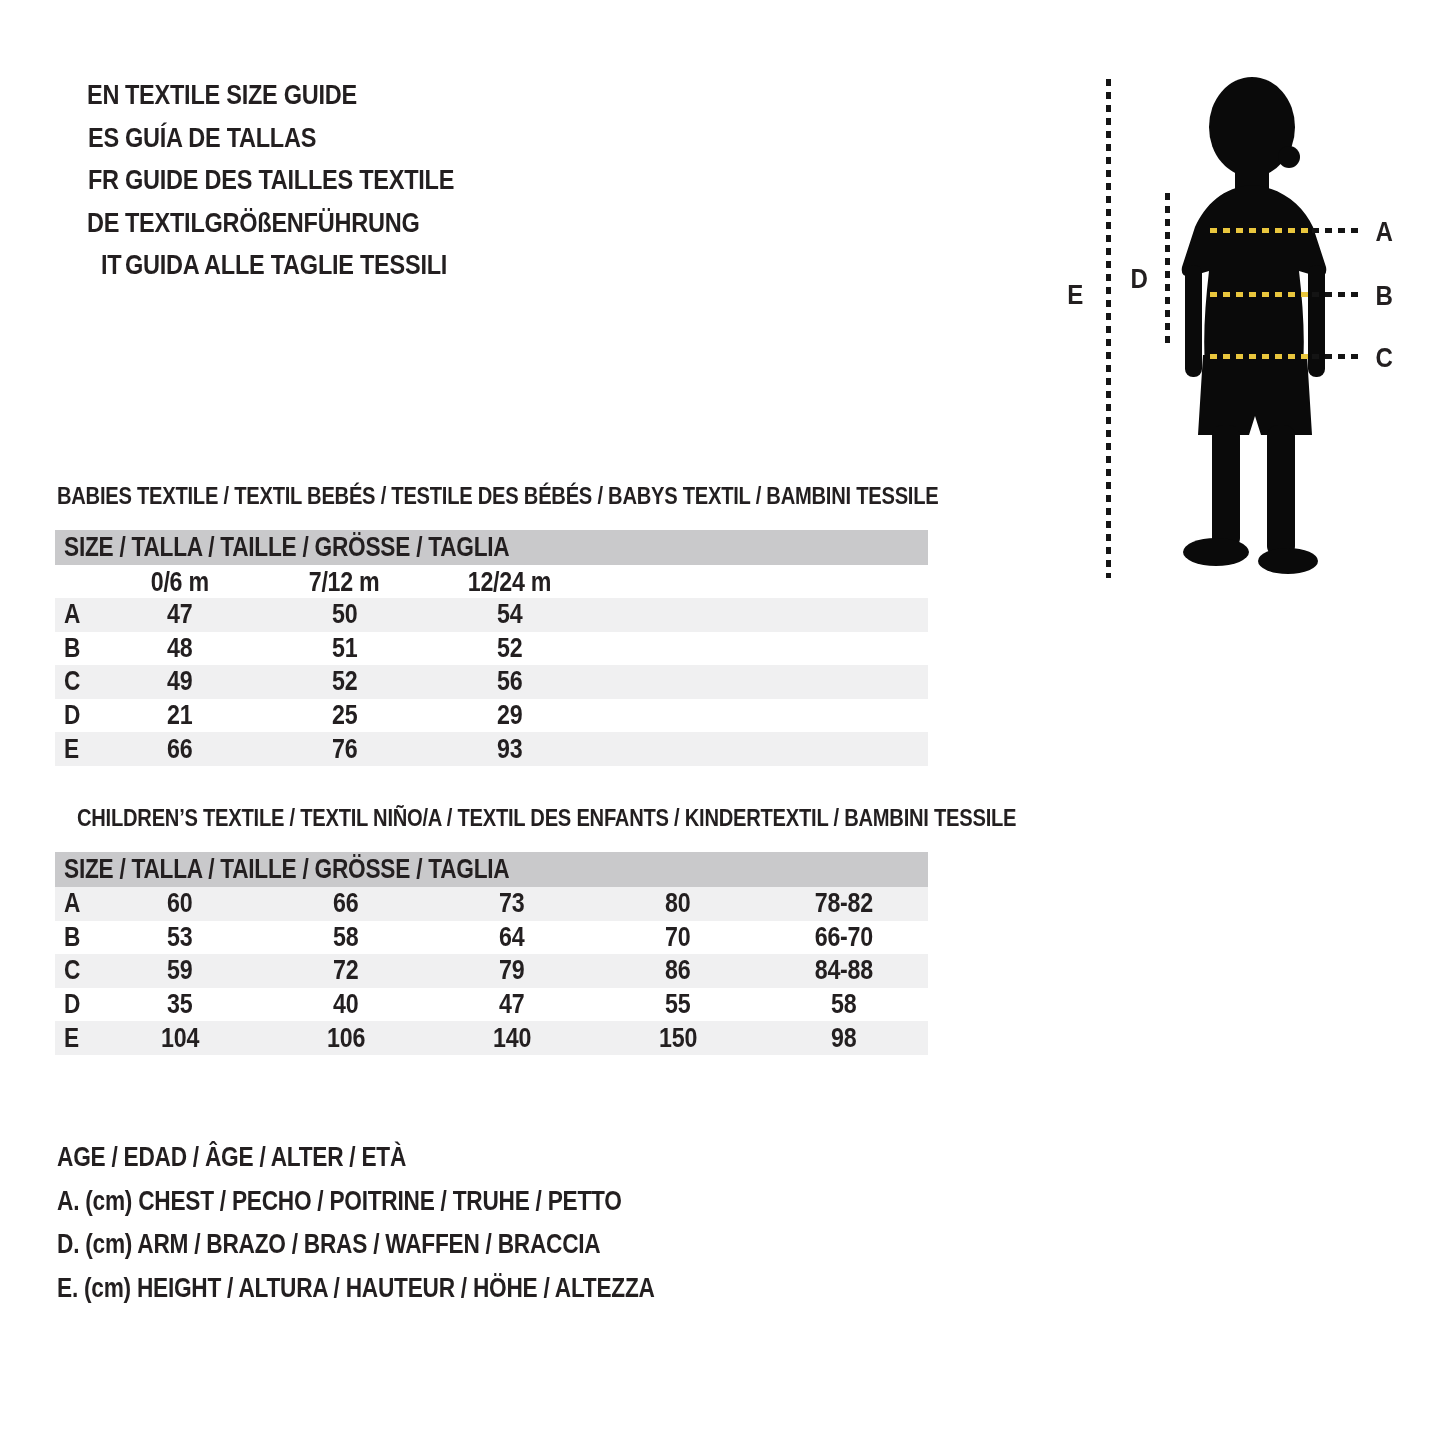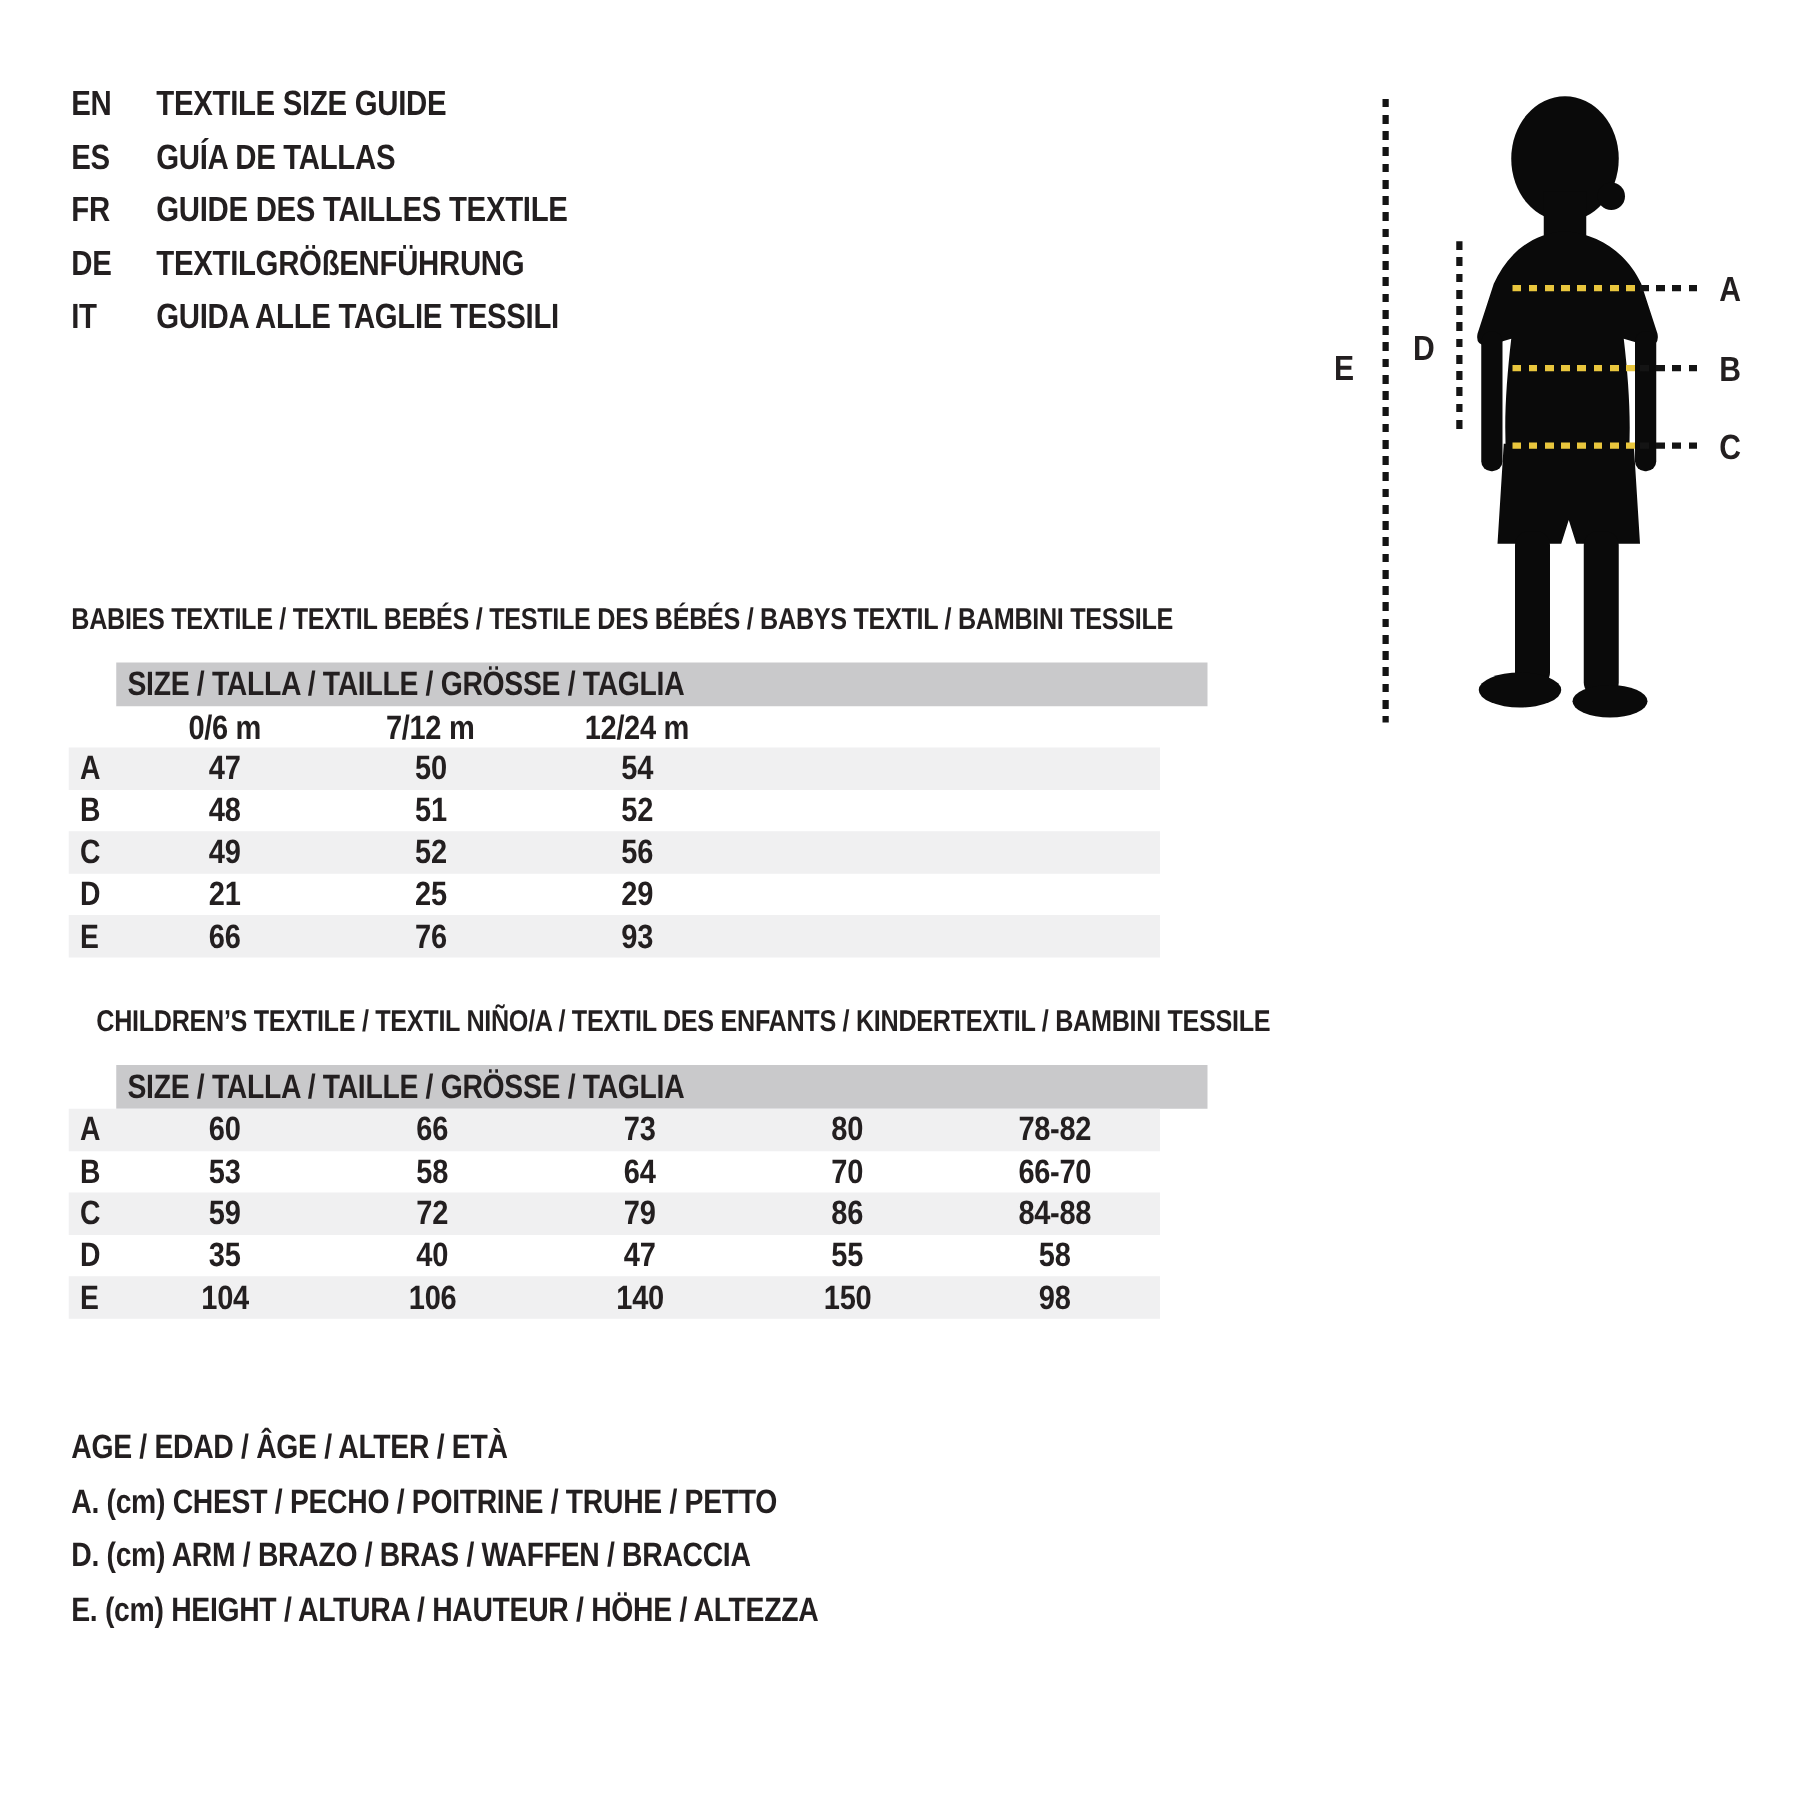--- a/index.html
+++ b/index.html
@@ -17,35 +17,35 @@
     font-family:"Liberation Sans","DejaVu Sans",sans-serif;
     color:var(--text);
     -webkit-font-smoothing:antialiased;
   }
   .abs{position:absolute;}
   
   .cx{display:inline-block;transform:scaleX(0.84);transform-origin:0 50%;letter-spacing:-0.3px;white-space:nowrap;}
   .cxc{display:inline-block;transform:scaleX(0.86);transform-origin:50% 50%;letter-spacing:-0.3px;white-space:nowrap;}
 
   
-  .lang-block{left:57px;top:62px;font-size:28px;font-weight:700;line-height:42.5px;}
+  .lang-block{left:57px;top:74px;font-size:28px;font-weight:700;line-height:42.5px;text-align:right;}
   .lang-row{display:flex;}
   .lang-code{width:68px;flex:0 0 68px;}
 
   
   .vdash{width:5px;background:repeating-linear-gradient(180deg,var(--dash) 0 7px,transparent 7px 13px);}
   .hdash-y{height:5px;background:repeating-linear-gradient(90deg,var(--accent-yellow) 0 7px,transparent 7px 13px);}
   .hdash-b{height:5px;background:repeating-linear-gradient(90deg,var(--dash) 0 7px,transparent 7px 13px);}
   .measure-label{font-size:28px;font-weight:700;}
 
   
   .section-heading{font-size:24px;font-weight:700;line-height:30px;}
 
   
-  .size-bar{width:873px;height:35px;background:var(--bar-bg);display:flex;align-items:center;padding-left:9px;font-size:27px;font-weight:700;margin-left:38px;}
+  .size-bar{width:873px;height:35px;background:var(--bar-bg);display:flex;align-items:center;padding-left:9px;font-size:27px;font-weight:700;}
   .tbl{width:873px;font-size:27px;font-weight:700;}
   .trow{display:flex;align-items:center;width:873px;}
   .trow.head{height:32px;}
   .trow.body{height:33.6px;}
   .trow.stripe{background:var(--stripe-bg);}
   .cell-label{width:42px;flex:0 0 42px;padding-left:9px;}
   .cell-b{width:165px;flex:0 0 165px;text-align:center;}
   .cell-c{width:166px;flex:0 0 166px;text-align:center;}
 
   

